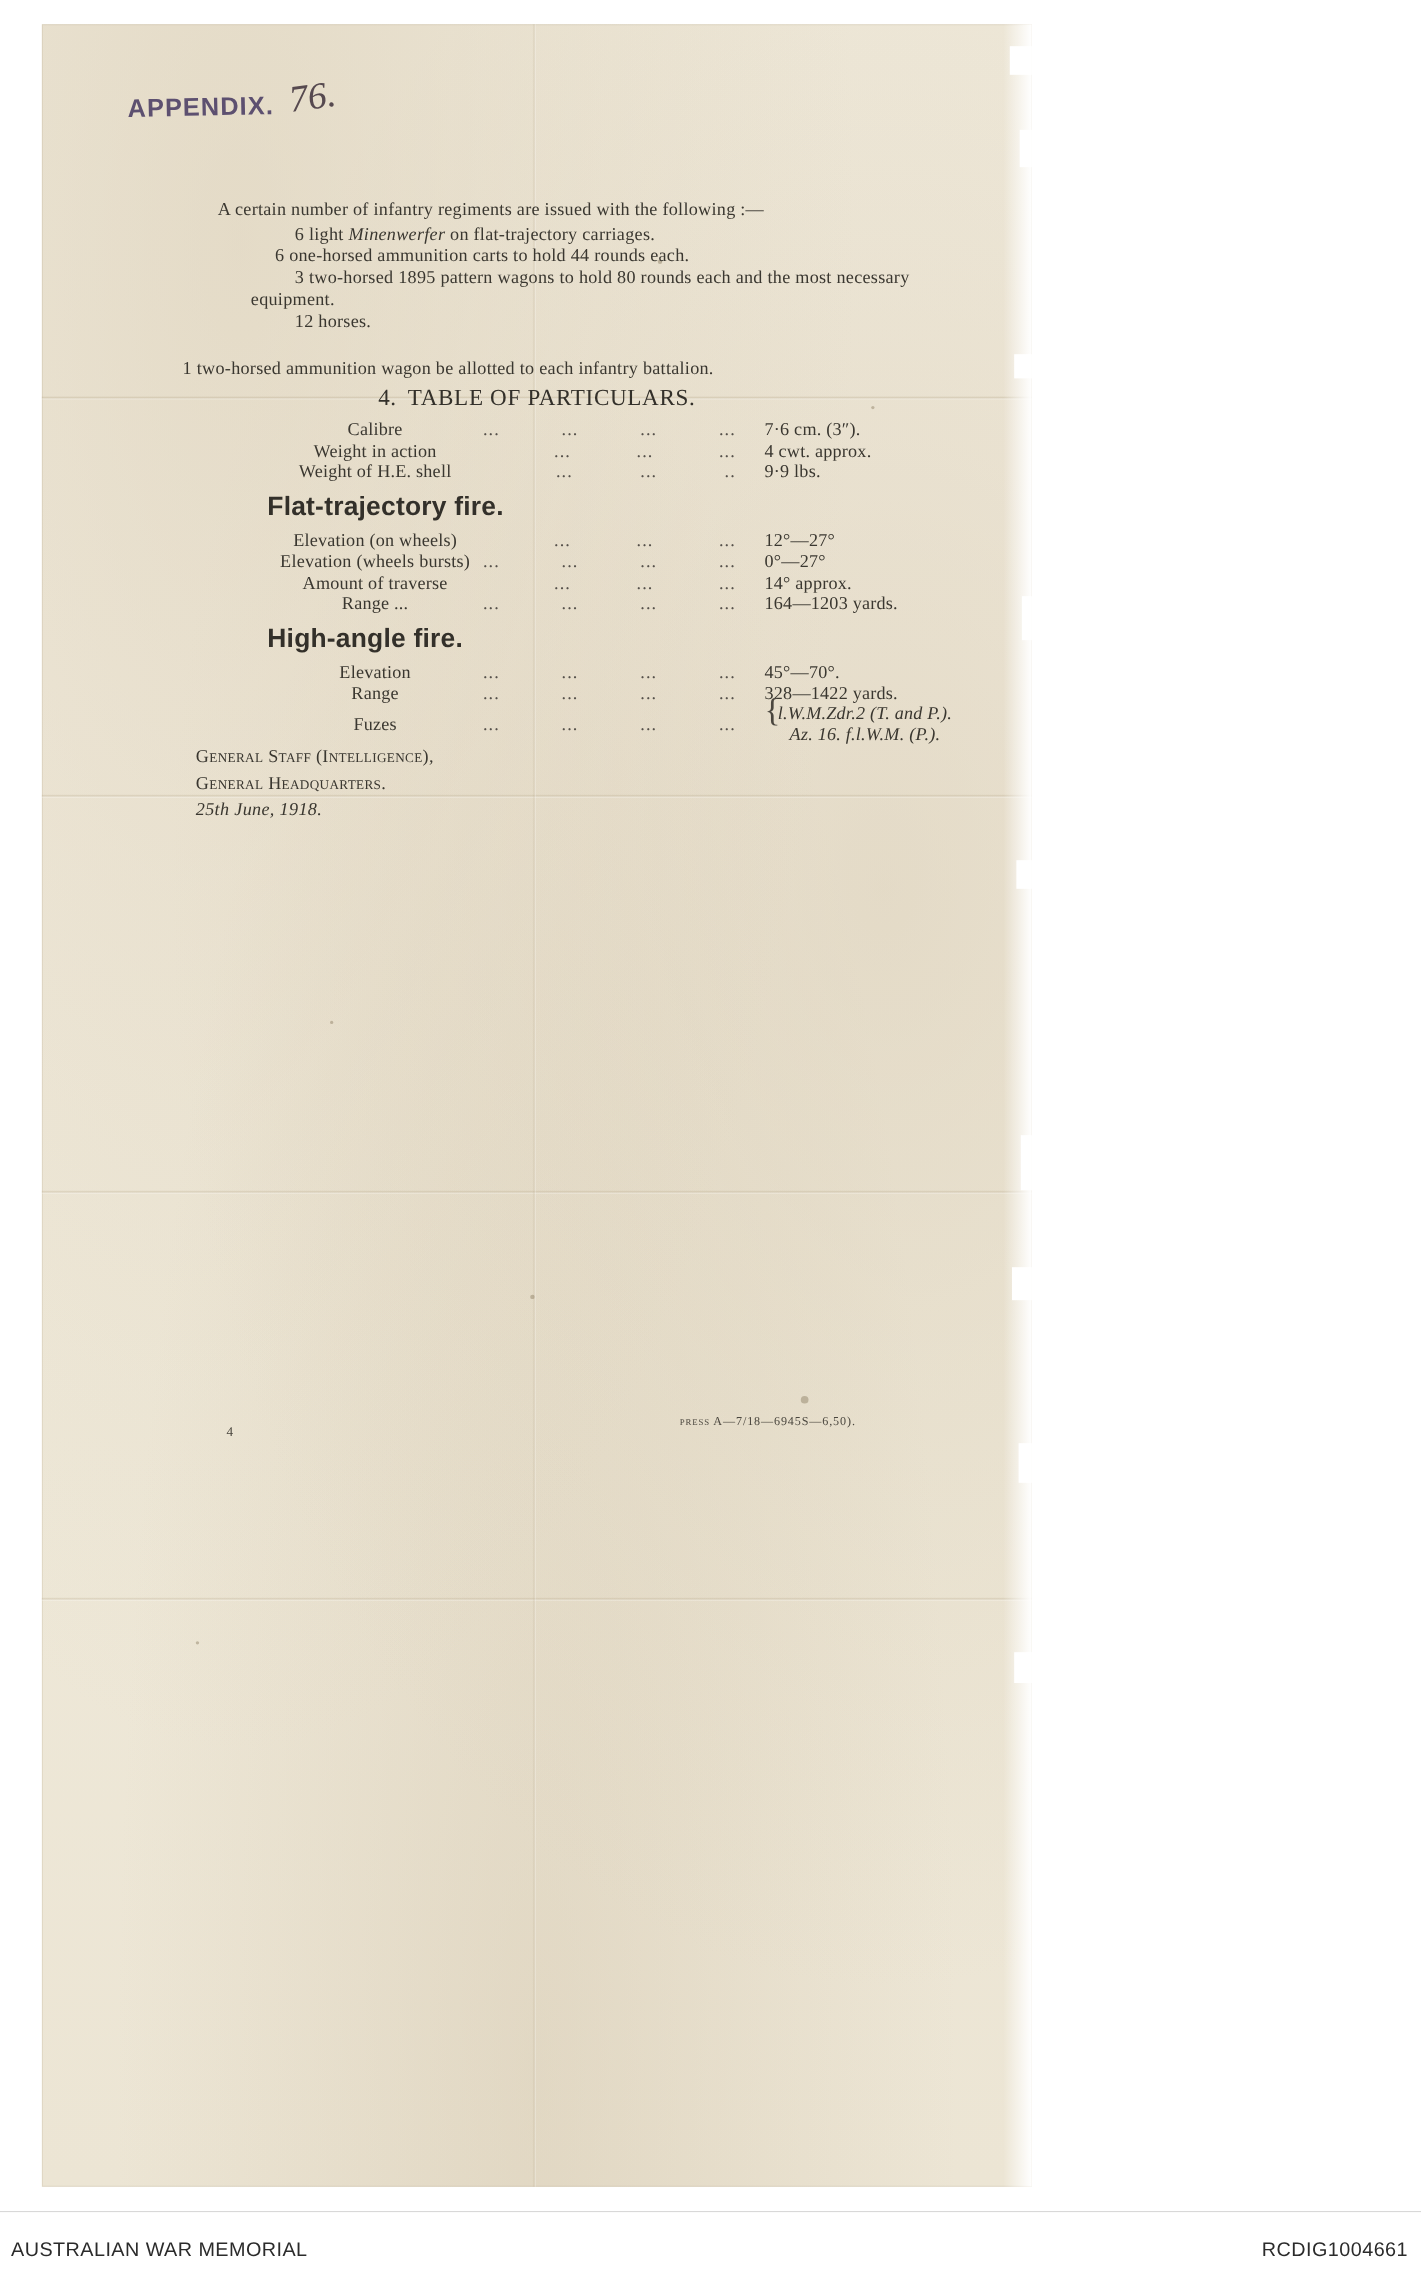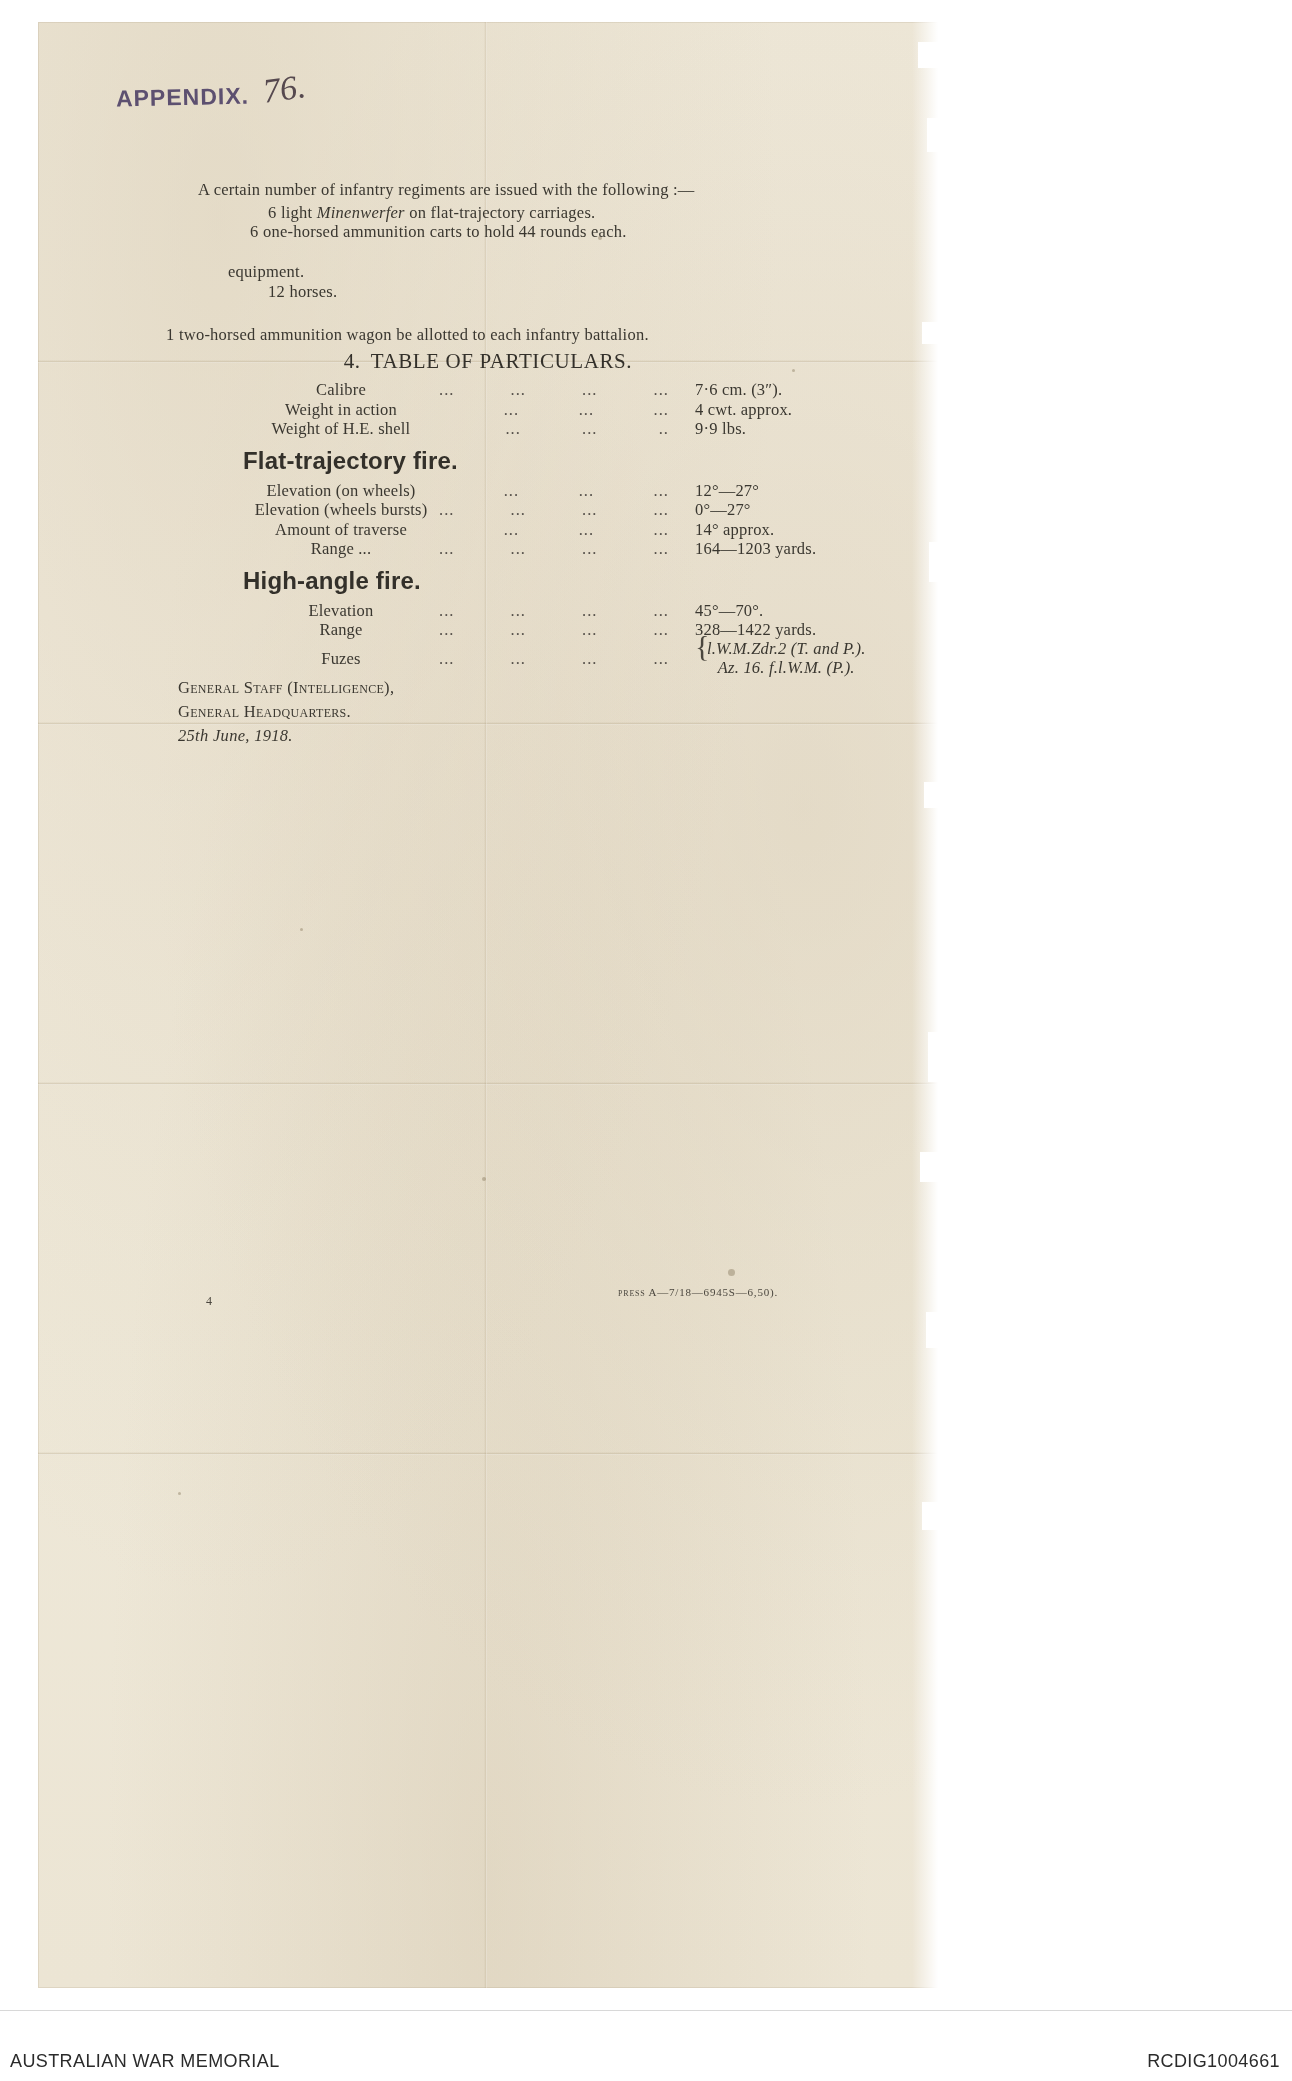--- a/index.html
+++ b/index.html
@@ -218,21 +218,20 @@
     background: #ffffff;
     border-top: 1px solid #d8d8d8;
   }
   #footer .ftxt {
     position: absolute;
     top: 24px;
     font-family: "Liberation Sans", sans-serif;
     font-size: 18px;
     color: #2b2b2b;
     letter-spacing: 0.4px;
-    margin-top: 16px;
   }
   #footer .left { left: 10px; }
   #footer .right { right: 12px; }
 </style>
 </head>
 <body>
 
 <div id="scan">
 
   <div class="paper">
@@ -266,20 +265,21 @@
       <div class="appendix-stamp">APPENDIX.</div>
       <div class="appendix-num">76.</div>
 
 
       <div class="para" style="left:160px; top:158px;">A certain number of infantry regiments are issued with the following :—</div>
 
       <div class="para" style="left:230px; top:181px;"><span>6 light </span><span class="ital">Minenwerfer</span><span> on flat-trajectory carriages.</span></div>
 
       <div class="para" style="left:212px; top:200px;">6 one-horsed ammunition carts to hold 44 rounds each.</div>
 
+      <div class="para" style="left:230px; top:220px;">3 two-horsed 1895 pattern wagons to hold 80 rounds each and the  most  necessary</div>
       <div class="para" style="left:190px; top:240px;">equipment.</div>
 
       <div class="para" style="left:230px; top:260px;">12 horses.</div>
 
       <div class="para" style="left:128px; top:303px;">1 two-horsed ammunition wagon be allotted to each infantry battalion.</div>
 
       <div class="sec-head" style="top:327px;">
         <span class="num">4.</span><span>TABLE  OF  PARTICULARS.</span>
       </div>
 

